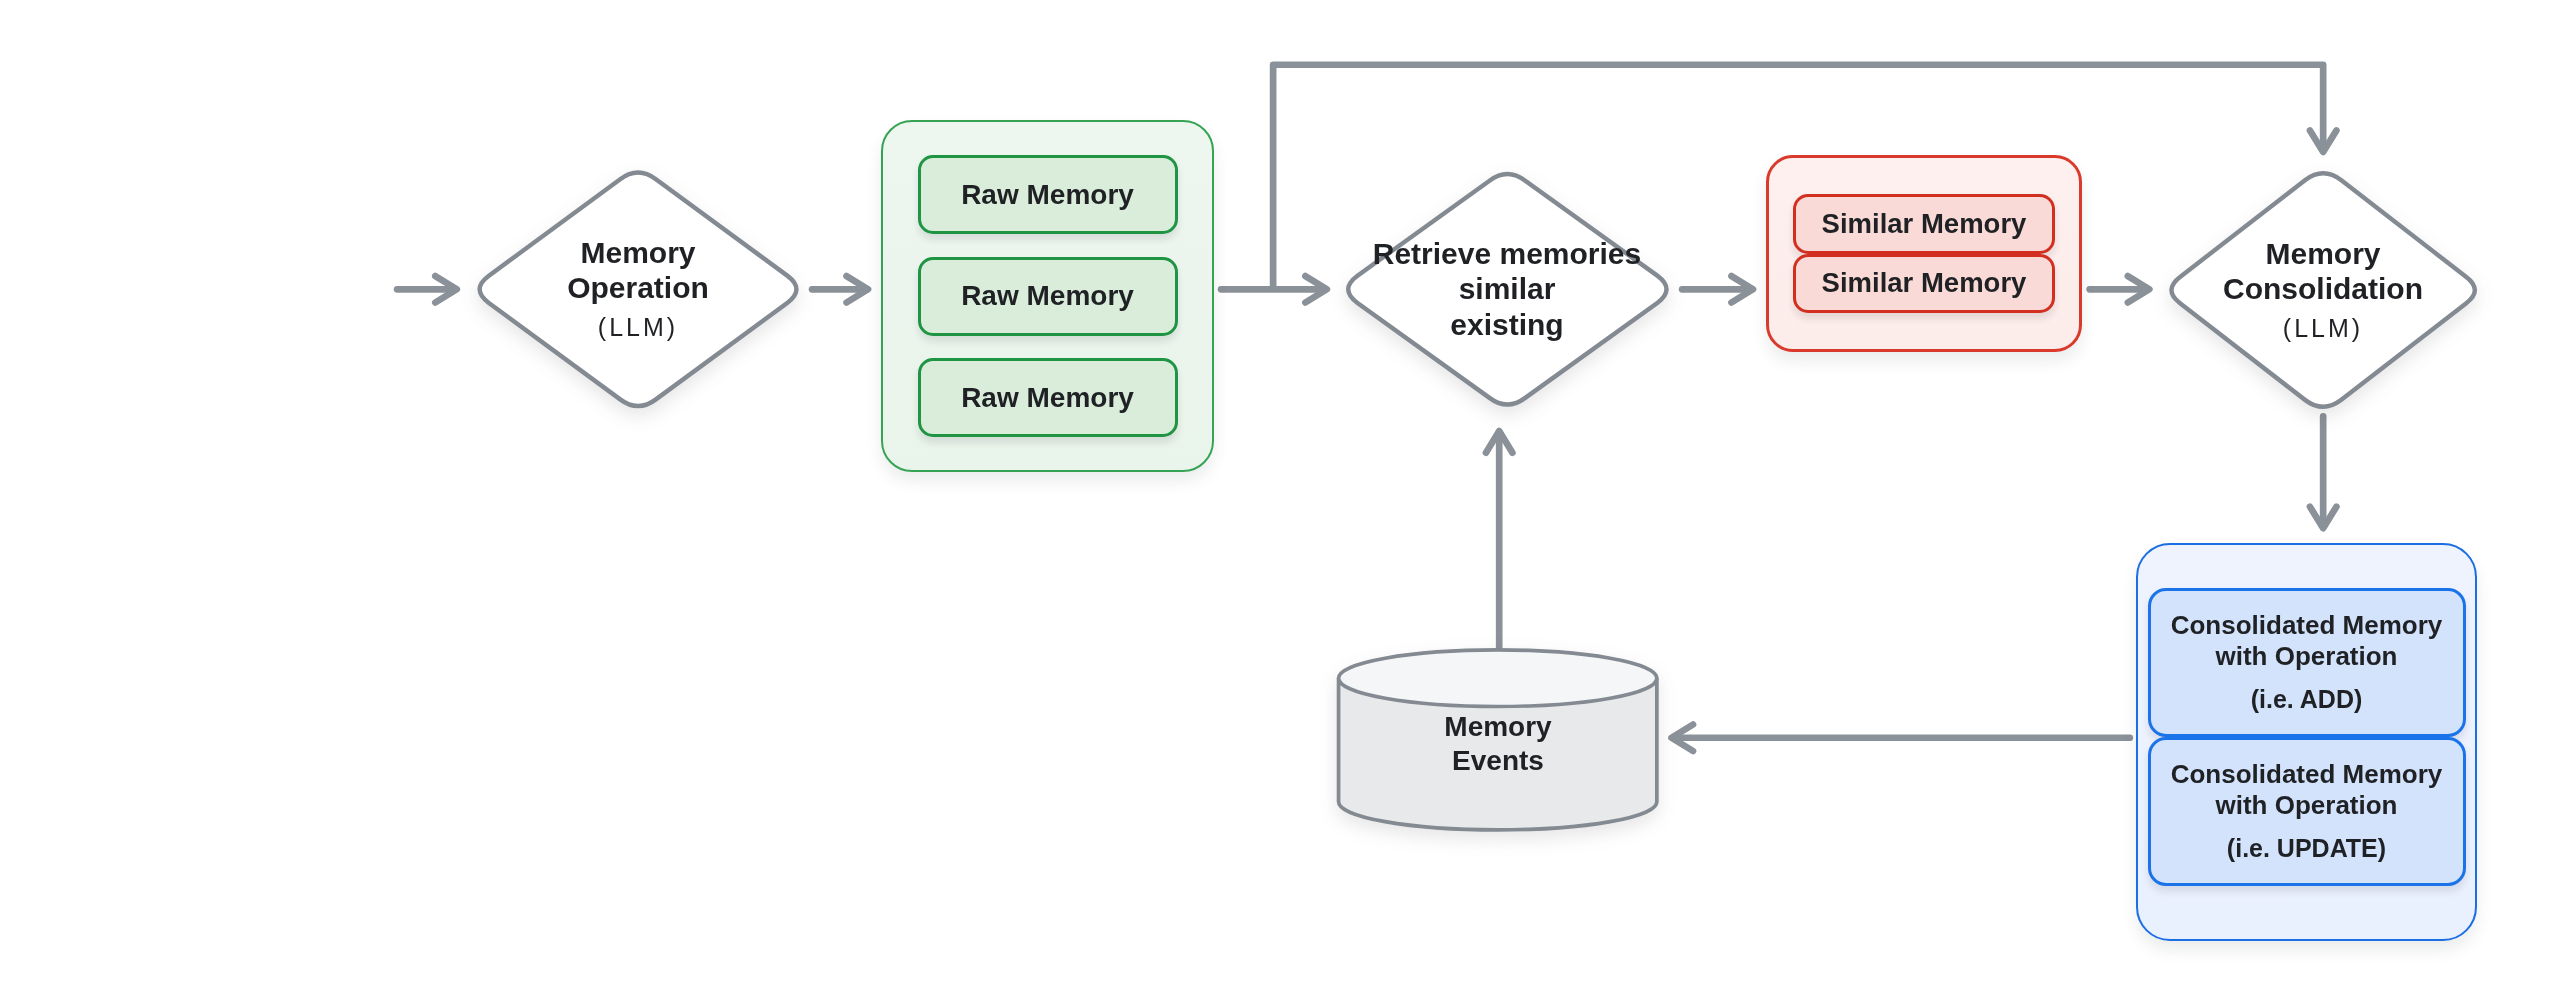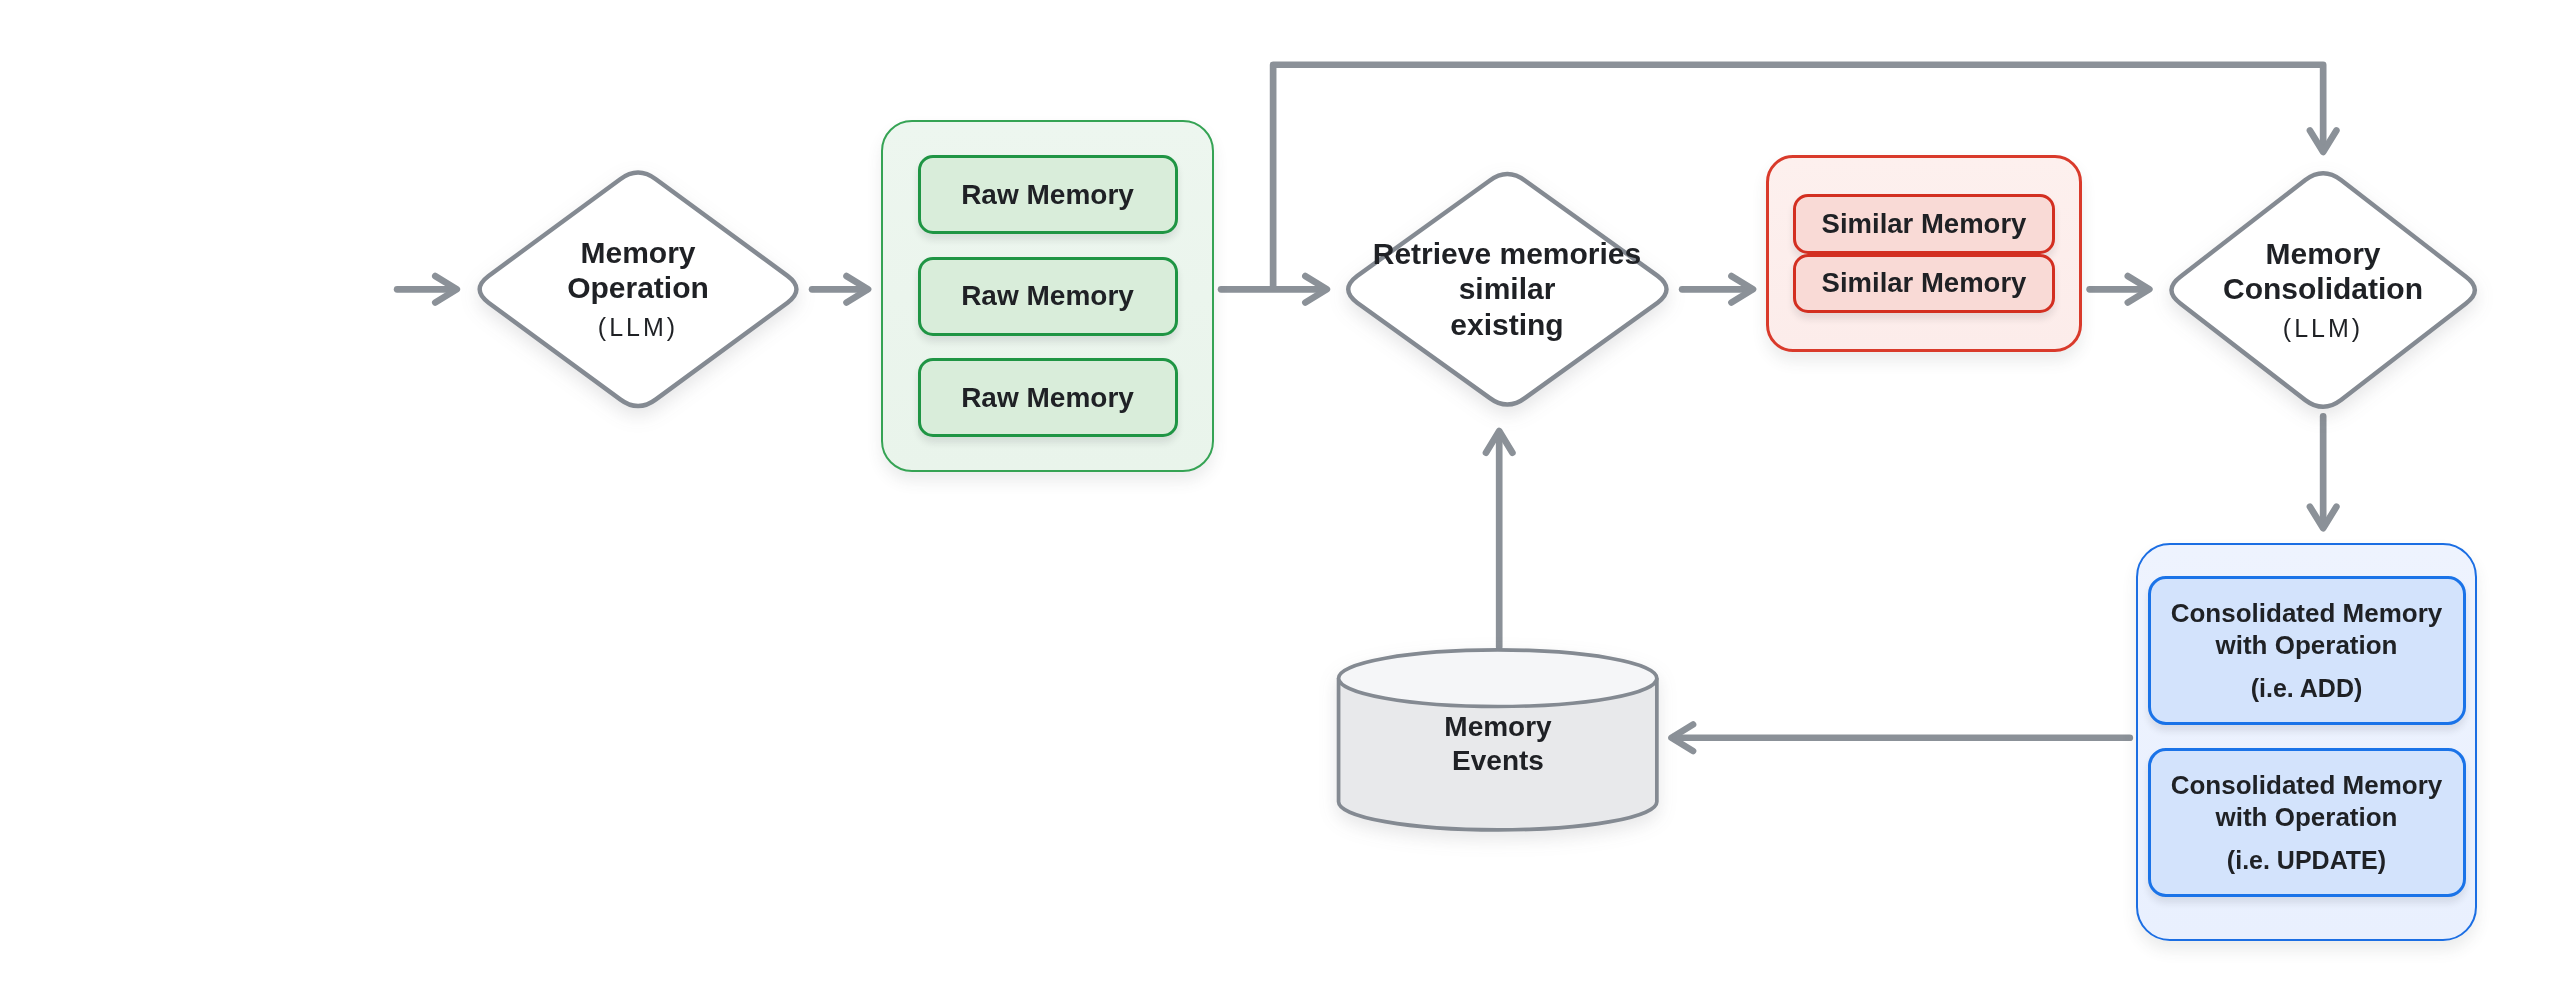--- a/index.html
+++ b/index.html
@@ -27,21 +27,21 @@
 
   .group{position:absolute;box-sizing:border-box;display:flex;flex-direction:column;align-items:center;justify-content:space-between;}
   .group.green{left:881px;top:100px;width:333px;height:352px;padding:33px 0;
     background:linear-gradient(180deg,#edf6ef,var(--green-fill,#e9f4eb));
     border:2.2px solid var(--green-border,#35a354);border-radius:31px;box-shadow:0 9px 15px rgba(60,64,67,.10);margin-top:20px;}
   .group.red{left:1766px;top:155px;width:316px;height:197px;padding:36px 0;
     background:linear-gradient(180deg,#fdf0ee,var(--red-fill,#fcecea));
     border:3px solid var(--red-border,#d93a2b);border-radius:27px;box-shadow:0 9px 15px rgba(60,64,67,.10);}
   .group.blue{left:2136px;top:543px;width:341px;height:398px;padding:31px 0 42px;
     background:linear-gradient(180deg,#eef3fe,var(--blue-fill,#e9f0fe));
-    border:2.2px solid var(--blue-border,#1b6ee3);border-radius:34px;box-shadow:0 9px 15px rgba(60,64,67,.10);}
+    border:2.2px solid var(--blue-border,#1b6ee3);border-radius:34px;box-shadow:0 9px 15px rgba(60,64,67,.10);justify-content:center;}
 
   .chip{display:flex;align-items:center;justify-content:center;box-sizing:border-box;border-radius:15px;
     box-shadow:0 5.2px 7.4px rgba(32,33,36,.10);}
   .chip.green{width:260px;height:79px;background:var(--green-chip-fill,#d9edda);
     border:3px solid var(--green-chip-border,#1f9544);font-size:28px;font-weight:600;}
   .chip.red{width:262px;height:86px;background:var(--red-chip-fill,#f9dad6);
     border:3px solid var(--red-chip-border,#d32f21);font-size:27.5px;font-weight:600;}
   .chip.blue{width:318px;height:149px;background:var(--blue-chip-fill,#d3e3fc);
     border:3.7px solid var(--blue-chip-border,#1a73e8);border-radius:18px;flex-direction:column;gap:12px;
     font-size:26px;font-weight:600;text-align:center;line-height:1.2;}

